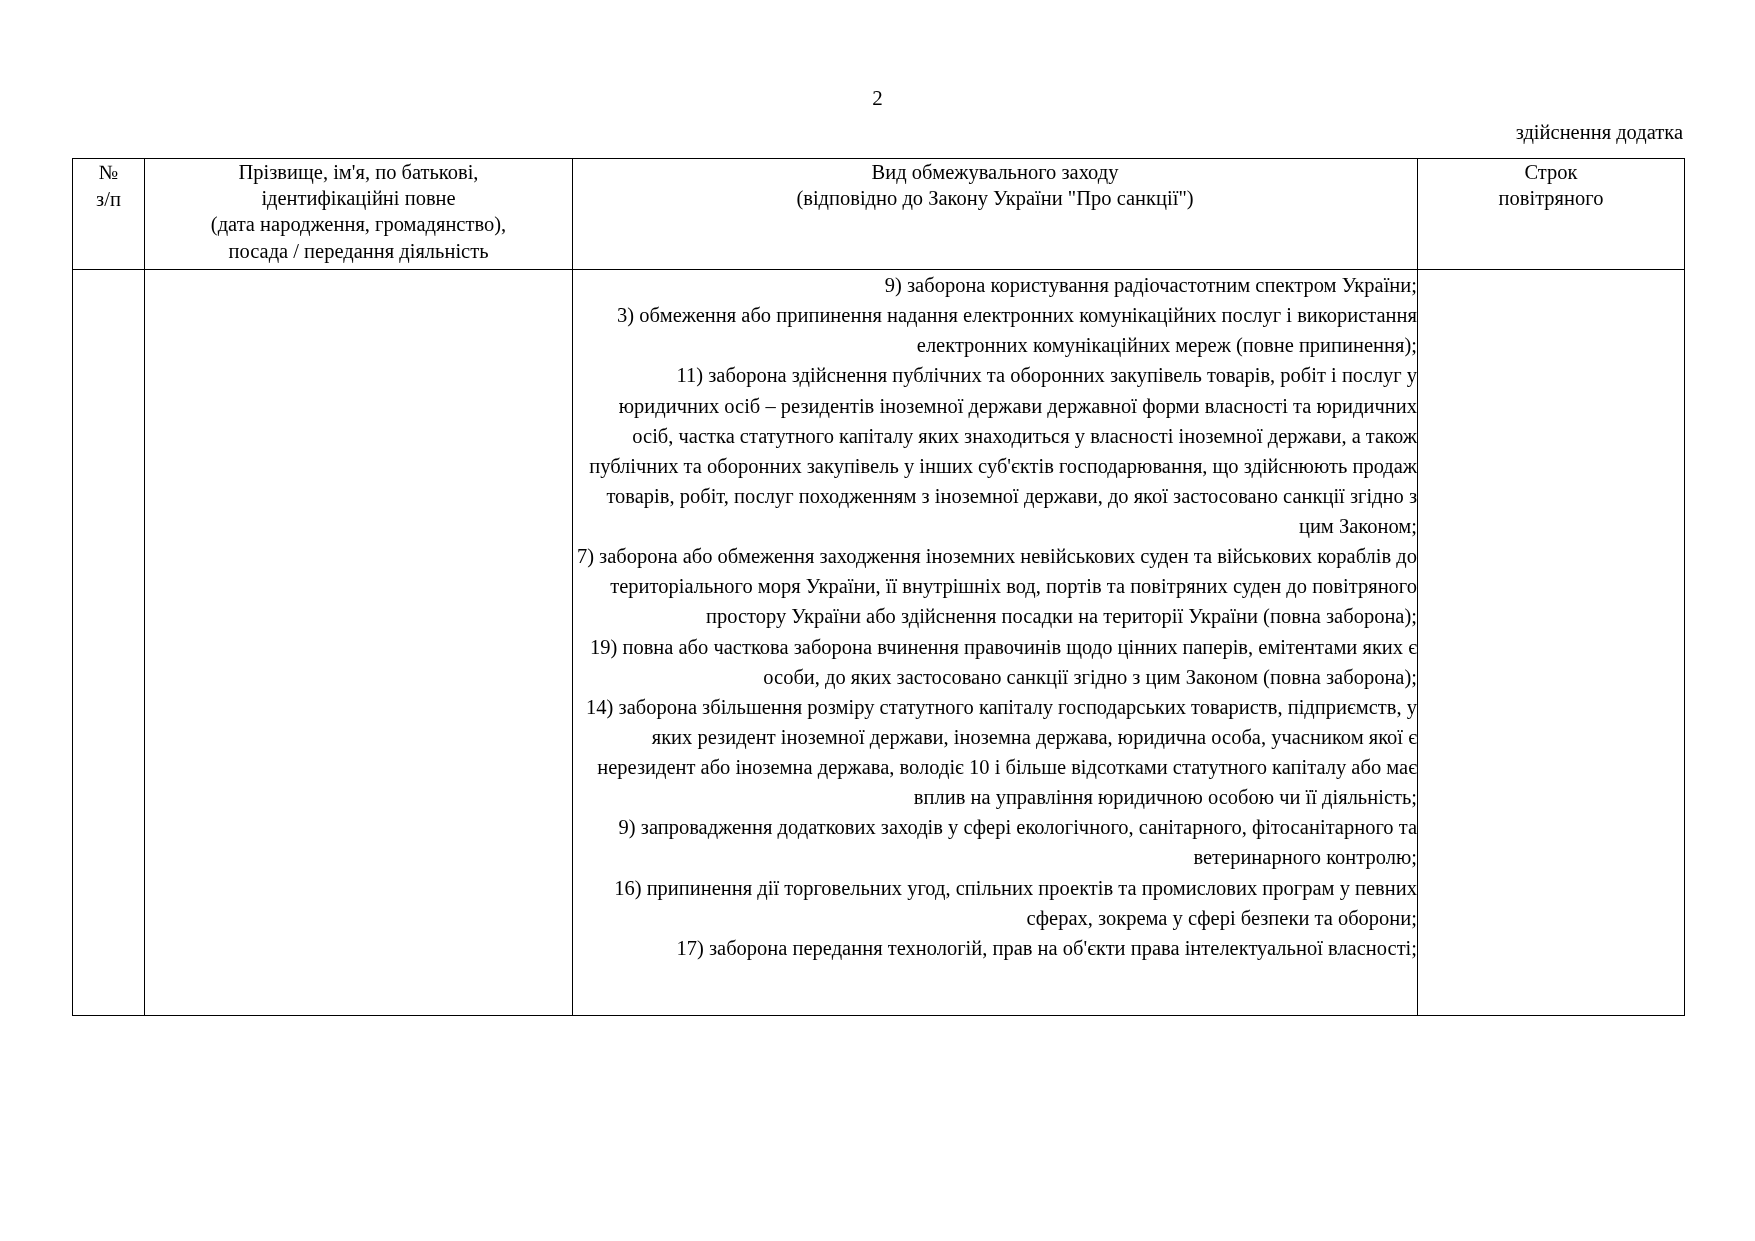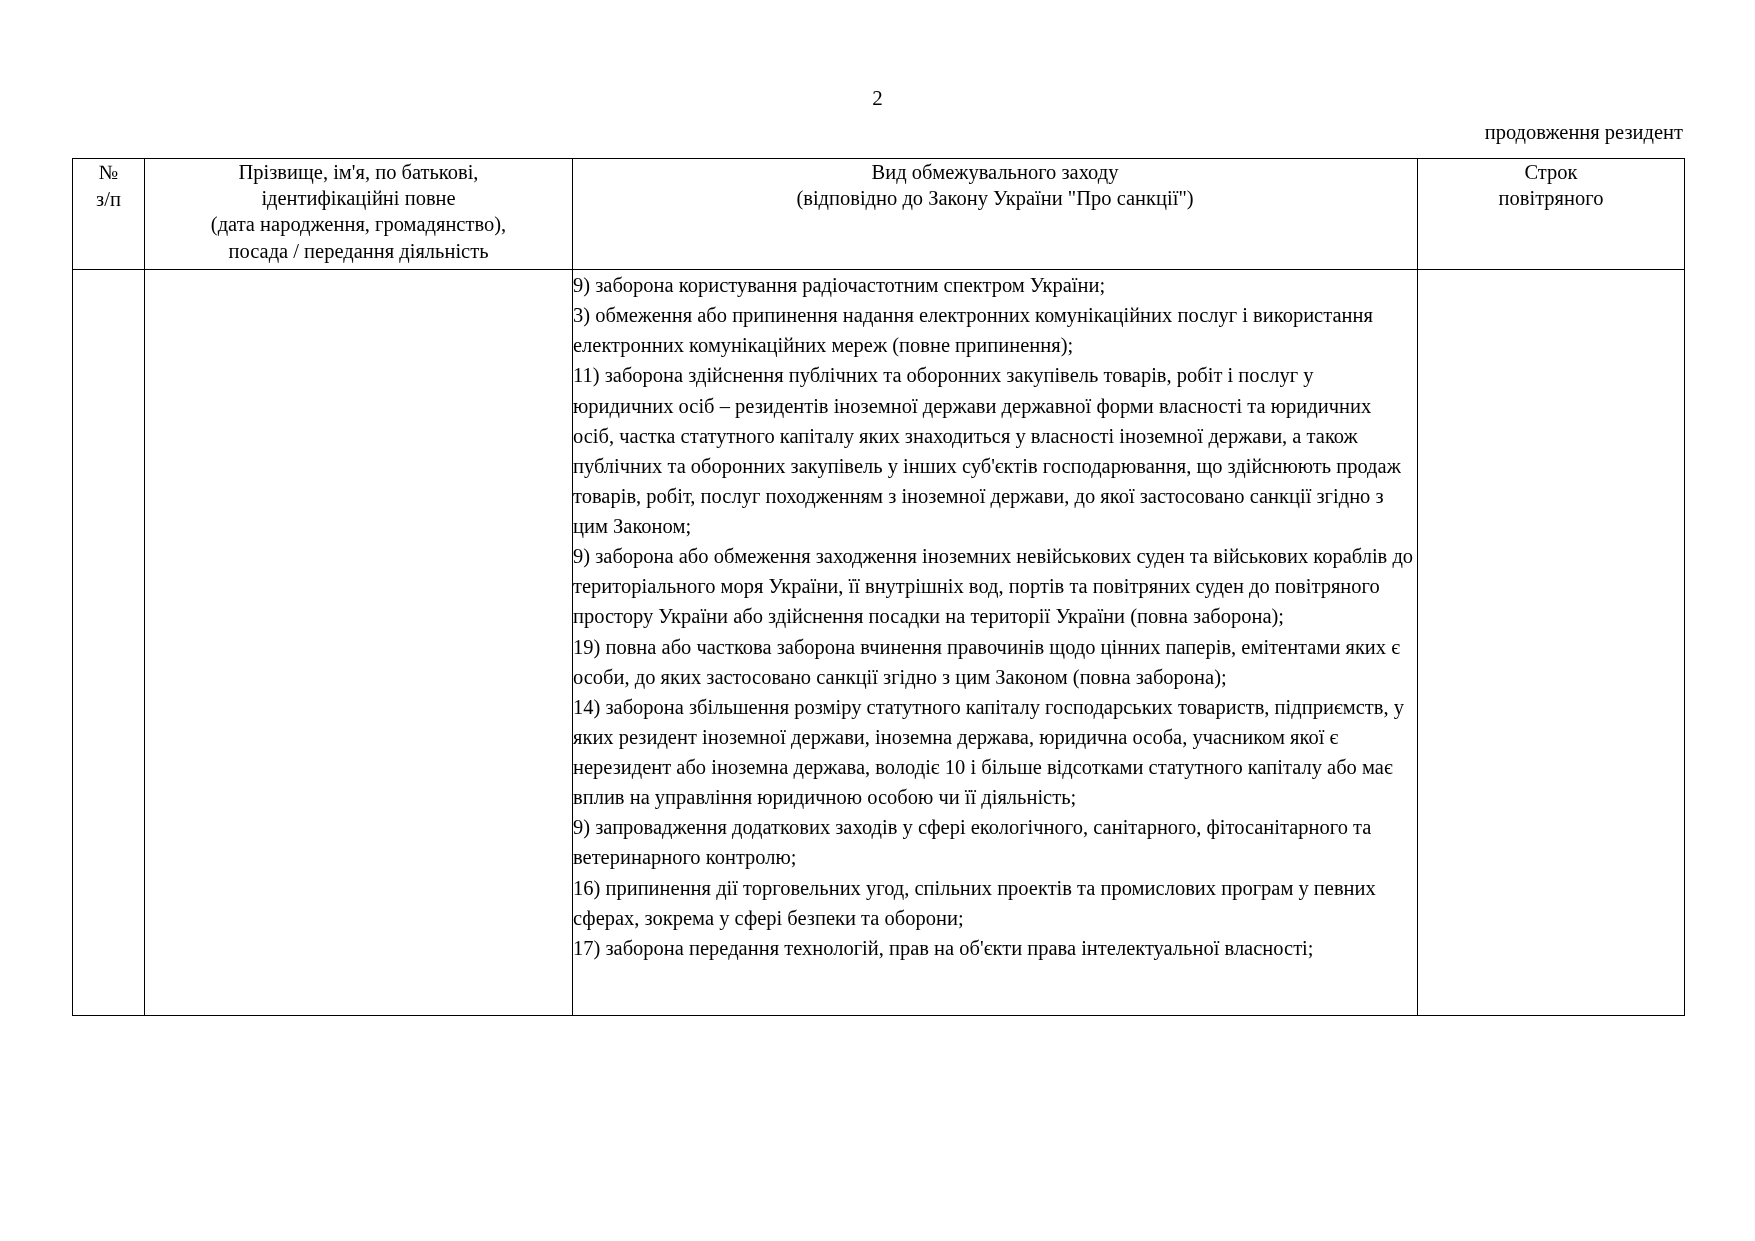--- a/index.html
+++ b/index.html
@@ -70,35 +70,35 @@
   thead .hdr-num {
     line-height: 1.3;
   }
   tbody td {
     font-size: 20.5px;
     line-height: 1.47;
     padding: 10px 12px 14px 12px;
   }
   .cell-measure p {
     margin: 0;
-    text-align: left;
+    text-align: right;
     text-indent: 0;
   }
   .cell-empty {
     height: 745px;
   }
 </style>
 </head>
 <body>
 
 <div class="page">
 
   <div class="page-number">2</div>
 
-  <div class="continuation">продовження резидент</div>
+  <div class="continuation">здійснення додатка</div>
 
   <table class="doc-table">
     <colgroup>
       <col class="col-num">
       <col class="col-person">
       <col class="col-measure">
       <col class="col-term">
     </colgroup>
     <thead>
       <tr>
@@ -123,21 +123,21 @@
       </tr>
     </thead>
     <tbody>
       <tr>
         <td class="cell-empty"></td>
         <td class="cell-empty"></td>
         <td class="cell-measure">
           <p>9) заборона користування радіочастотним спектром України;</p>
           <p>3) обмеження або припинення надання електронних комунікаційних послуг і використання електронних комунікаційних мереж (повне припинення);</p>
           <p>11) заборона здійснення публічних та оборонних закупівель товарів, робіт і послуг у юридичних осіб – резидентів іноземної держави державної форми власності та юридичних осіб, частка статутного капіталу яких знаходиться у власності іноземної держави, а також публічних та оборонних закупівель у інших суб'єктів господарювання, що здійснюють продаж товарів, робіт, послуг походженням з іноземної держави, до якої застосовано санкції згідно з цим Законом;</p>
-          <p>9) заборона або обмеження заходження іноземних невійськових суден та військових кораблів до територіального моря України, її внутрішніх вод, портів та повітряних суден до повітряного простору України або здійснення посадки на території України (повна заборона);</p>
+          <p>7) заборона або обмеження заходження іноземних невійськових суден та військових кораблів до територіального моря України, її внутрішніх вод, портів та повітряних суден до повітряного простору України або здійснення посадки на території України (повна заборона);</p>
           <p>19) повна або часткова заборона вчинення правочинів щодо цінних паперів, емітентами яких є особи, до яких застосовано санкції згідно з цим Законом (повна заборона);</p>
           <p>14) заборона збільшення розміру статутного капіталу господарських товариств, підприємств, у яких резидент іноземної держави, іноземна держава, юридична особа, учасником якої є нерезидент або іноземна держава, володіє 10 і більше відсотками статутного капіталу або має вплив на управління юридичною особою чи її діяльність;</p>
           <p>9) запровадження додаткових заходів у сфері екологічного, санітарного, фітосанітарного та ветеринарного контролю;</p>
           <p>16) припинення дії торговельних угод, спільних проектів та промислових програм у певних сферах, зокрема у сфері безпеки та оборони;</p>
           <p>17) заборона передання технологій, прав на об'єкти права інтелектуальної власності;</p>
         </td>
         <td class="cell-empty"></td>
       </tr>
     </tbody>
   </table>

